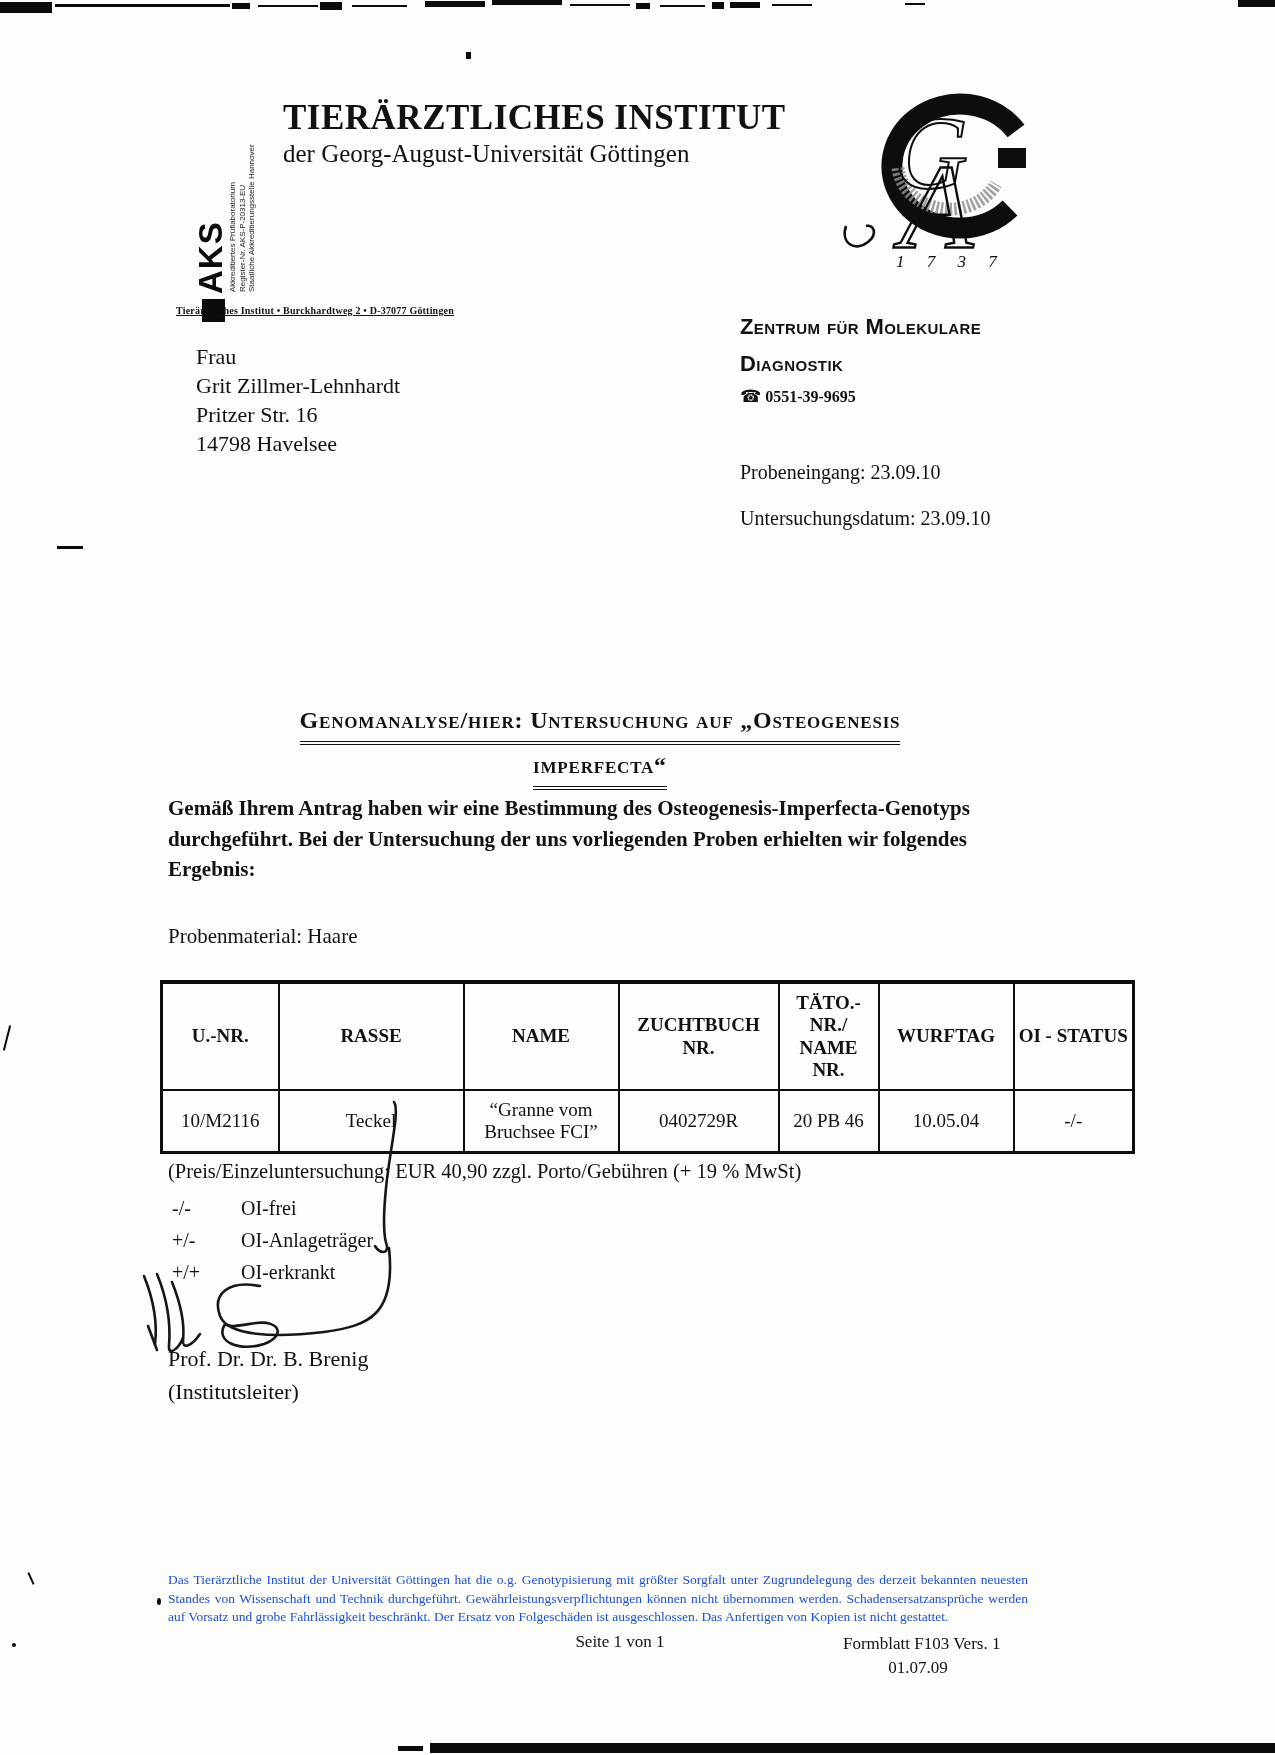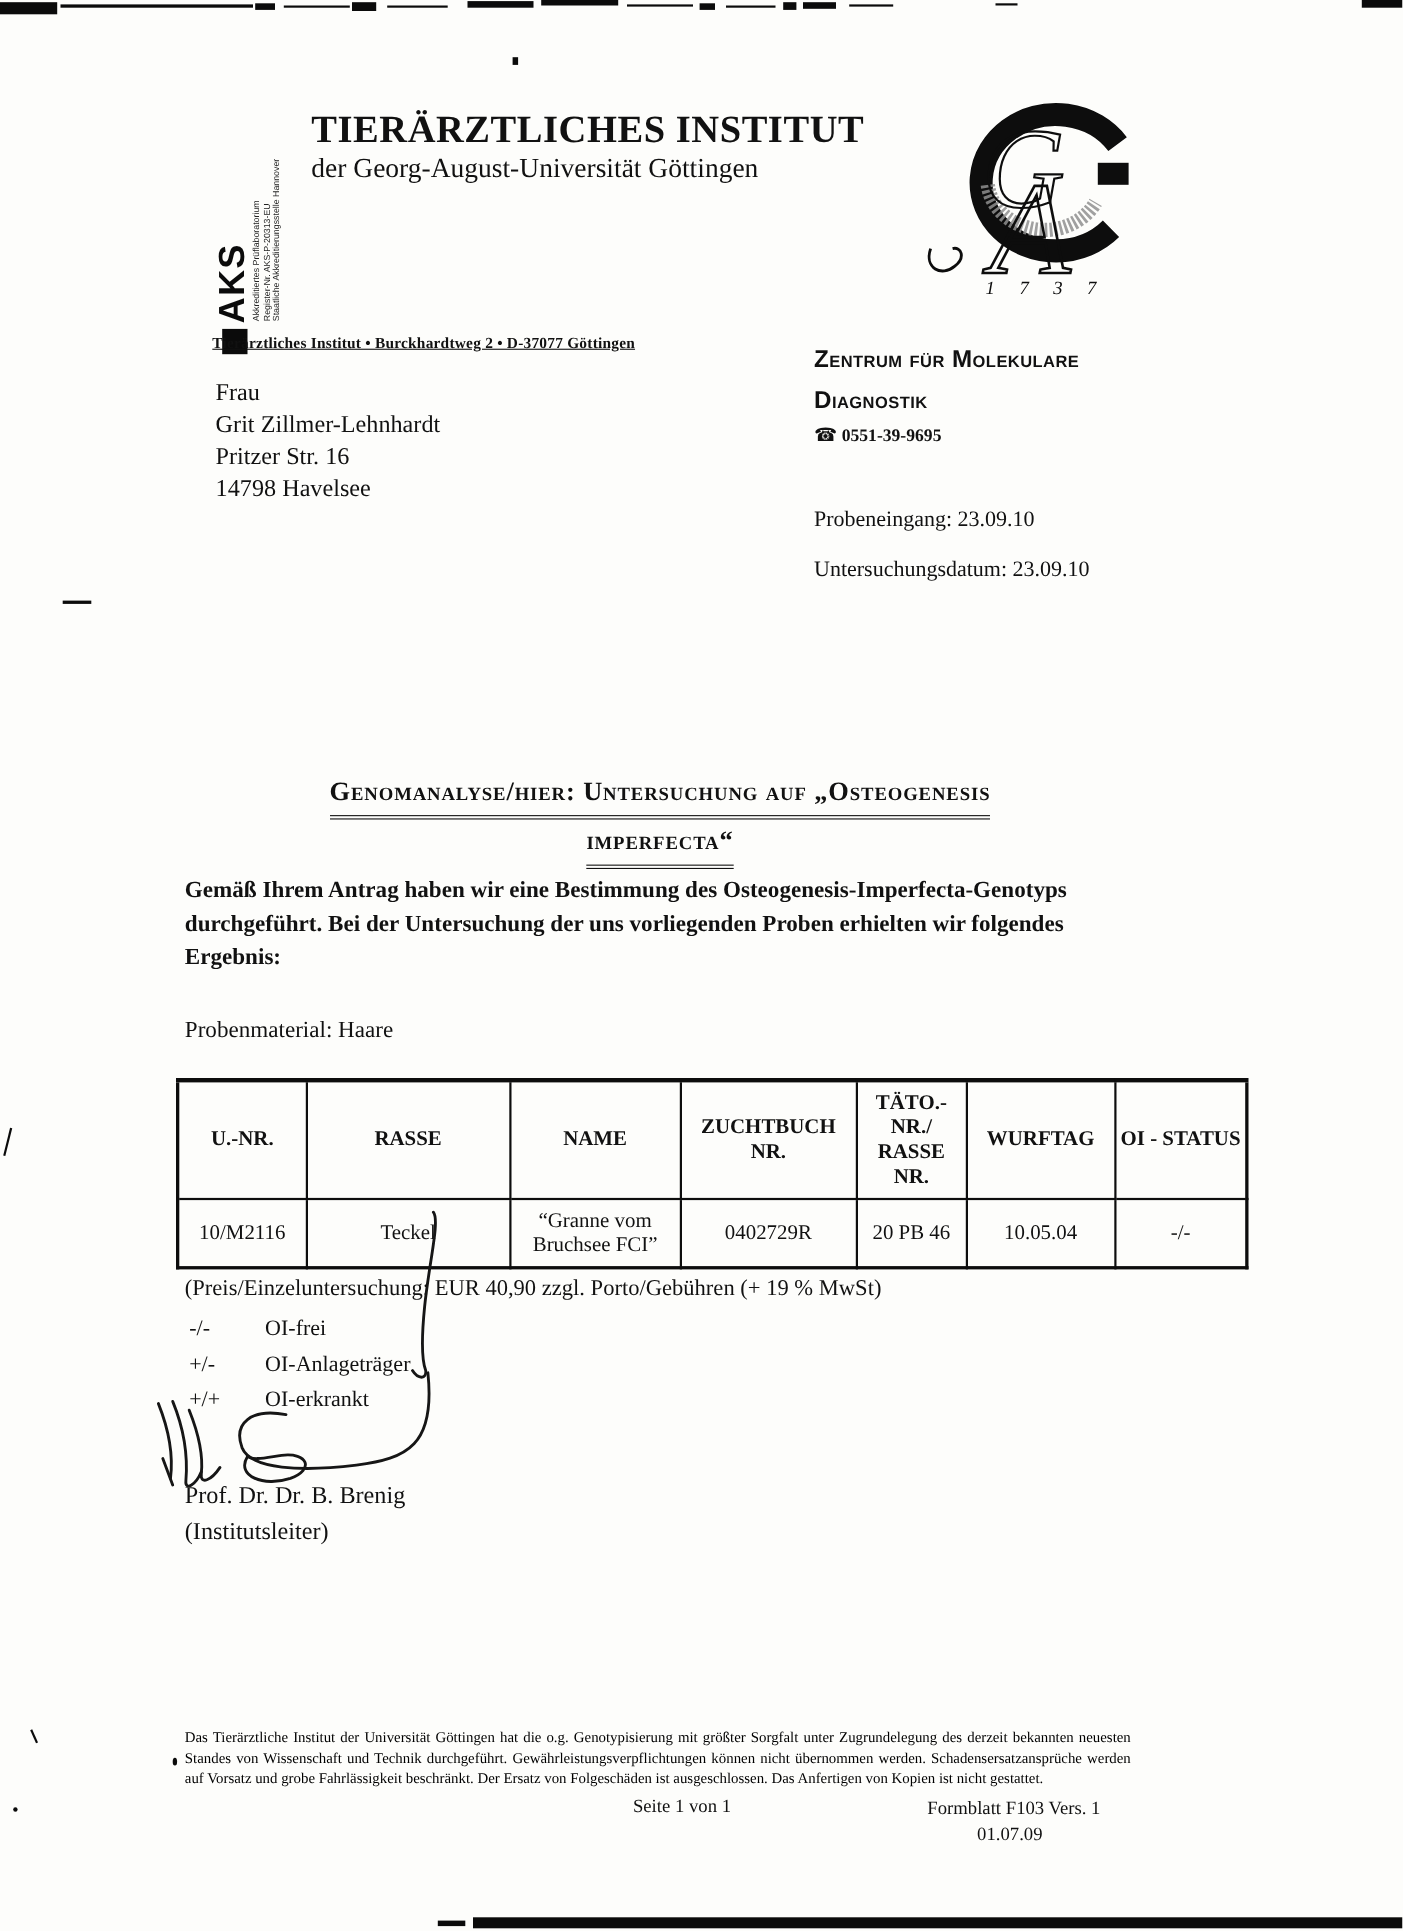--- a/index.html
+++ b/index.html
@@ -33,21 +33,21 @@
     font-size:8px; line-height:9.5px; color:#222; white-space:nowrap;
   }
 
   
   .inst-title { left:283px; top:98px; font-size:35px; font-weight:bold; letter-spacing:0.5px; }
   .inst-sub   { left:283px; top:140px; font-size:25px; }
 
   .logo-svg { left:838px; top:76px; }
 
   .sender-line {
-    left:193px; top:305px; font-size:14px; font-weight:bold;
+    left:176px; top:305px; font-size:10px; font-weight:bold;
     text-decoration:underline; letter-spacing:0.2px;
   }
   .recipient { left:196px; top:342px; font-size:22px; line-height:29px; }
 
   .zmd {
     left:740px; font-family:"Liberation Sans", sans-serif;
     font-weight:bold; font-size:22px; font-variant:small-caps;
     letter-spacing:0.4px;
   }
   .phone-row { left:740px; top:386px; font-size:16px; font-weight:bold; }
@@ -83,21 +83,21 @@
   .legend-row { height:32px; }
   .legend-sym { display:inline-block; width:64px; }
 
   .sig-name  { left:168px; top:1346px; font-size:22px; }
   .sig-title { left:168px; top:1379px; font-size:22px; }
   .sig-svg   { left:128px; top:1088px; pointer-events:none; }
 
   
   .disclaimer {
     left:168px; top:1571px; width:860px;
-    font-size:13.5px; line-height:18.6px; text-align:justify; color:#000000;
+    font-size:13.5px; line-height:18.6px; text-align:justify; color:#1d4ed8;
   }
   .page-num { left:520px; top:1632px; width:200px; text-align:center; font-size:17px; }
   .form-block { left:843px; top:1632px; width:185px; font-size:17px; line-height:24px; }
   .form-block .fb2 { text-align:center; width:150px; }
 </style>
 </head>
 <body>
 
 <div>
   <div class="art" style="left:0;top:2px;width:52px;height:11px;"></div>
@@ -200,21 +200,21 @@
       <col style="width:100px">
       <col style="width:135px">
     <col style="width:120px">
   </colgroup>
   <thead>
     <tr>
       <th>U.-NR.</th>
       <th>RASSE</th>
       <th>NAME</th>
       <th>ZUCHTBUCH NR.</th>
-      <th>TÄTO.- NR./ RASSE NR.</th>
+      <th>TÄTO.- NR./ NAME NR.</th>
       <th>WURFTAG</th>
       <th>OI - STATUS</th>
     </tr>
   </thead>
   <tbody>
     <tr>
       <td>10/M2116</td>
       <td>Teckel</td>
       <td>“Granne vom Bruchsee FCI”</td>
       <td>0402729R</td>

